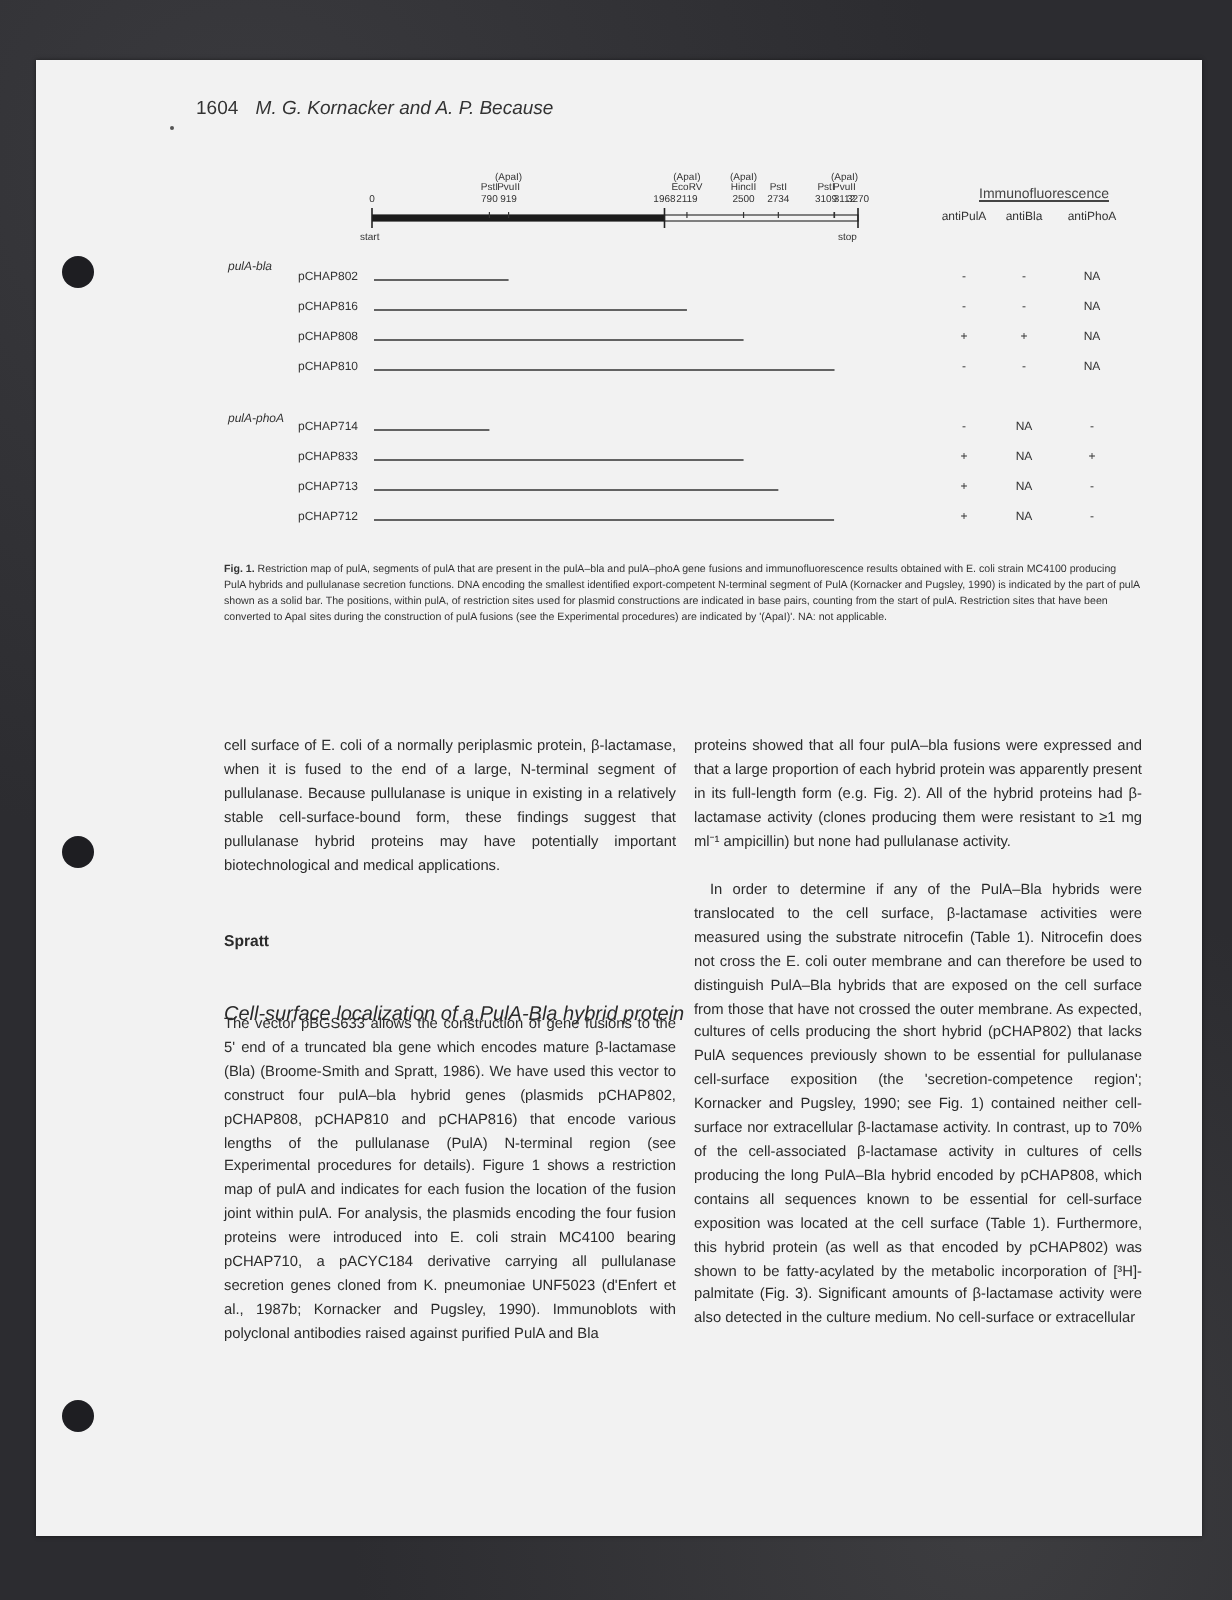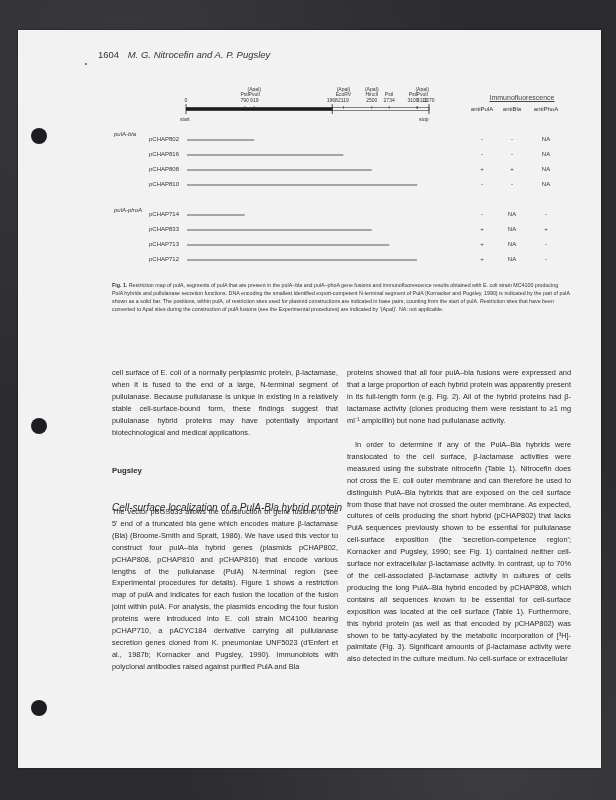--- a/index.html
+++ b/index.html
@@ -59,21 +59,21 @@
 <div class="page"></div>
 
 <div class="hole" style="left:31px; top:128px;"></div>
 <div class="hole" style="left:31px; top:418px;"></div>
 <div class="hole" style="left:31px; top:700px;"></div>
 
 <div class="speck"></div>
 
 <div class="running-head">
   <span class="pg">1604</span>
-  <span class="authors">M. G. Nitrocefin and A. P. Pugsley</span>
+  <span class="authors">M. G. Kornacker and A. P. Because</span>
 </div>
 
 <div id="figure">
   <svg id="map-svg">
       <rect x="186" y="107.2" width="146.24587155963303" height="3.6" fill="#1c1c1c"></rect>
       <rect x="332.24587155963303" y="107.5" width="96.75412844036697" height="3" fill="none" stroke="#333" stroke-width="0.6"></rect>
       <line x1="186" y1="104" x2="186" y2="114" stroke="#222" stroke-width="0.8"></line>
       <line x1="429" y1="104" x2="429" y2="114" stroke="#222" stroke-width="0.8"></line>
       <line x1="332.24587155963303" y1="104" x2="332.24587155963303" y2="114" stroke="#222" stroke-width="0.8"></line>
       <line x1="244.70642201834863" y1="106" x2="244.70642201834863" y2="109" stroke="#333" stroke-width="0.6"></line>
@@ -180,18 +180,18 @@
       <div class="cell" style="left: 512px; top: 256px;">NA</div>
       <div class="cell" style="left: 546px; top: 256px;">-</div>
     </div>
 
   <div class="caption">
     <b>Fig. 1.</b><span> Restriction map of pulA, segments of pulA that are present in the pulA–bla and pulA–phoA gene fusions and immunofluorescence results obtained with E. coli strain MC4100 producing PulA hybrids and pullulanase secretion functions. DNA encoding the smallest identified export-competent N-terminal segment of PulA (Kornacker and Pugsley, 1990) is indicated by the part of pulA shown as a solid bar. The positions, within pulA, of restriction sites used for plasmid constructions are indicated in base pairs, counting from the start of pulA. Restriction sites that have been converted to ApaI sites during the construction of pulA fusions (see the Experimental procedures) are indicated by '(ApaI)'. NA: not applicable.</span>
   </div>
 </div>
 
 <div class="col" style="left:112px; top:367px; width:226px;">cell surface of E. coli of a normally periplasmic protein, β-lactamase, when it is fused to the end of a large, N-terminal segment of pullulanase. Because pullulanase is unique in existing in a relatively stable cell-surface-bound form, these findings suggest that pullulanase hybrid proteins may have potentially important biotechnological and medical applications.</div>
-<div class="results-heading">Pugsley</div>
+<div class="results-heading">Spratt</div>
 <div class="subheading">Cell-surface localization of a PulA-Bla hybrid protein</div>
 <div class="col" style="left:112px; top:506px; width:226px;">The vector pBGS633 allows the construction of gene fusions to the 5' end of a truncated bla gene which encodes mature β-lactamase (Bla) (Broome-Smith and Spratt, 1986). We have used this vector to construct four pulA–bla hybrid genes (plasmids pCHAP802, pCHAP808, pCHAP810 and pCHAP816) that encode various lengths of the pullulanase (PulA) N-terminal region (see Experimental procedures for details). Figure 1 shows a restriction map of pulA and indicates for each fusion the location of the fusion joint within pulA. For analysis, the plasmids encoding the four fusion proteins were introduced into E. coli strain MC4100 bearing pCHAP710, a pACYC184 derivative carrying all pullulanase secretion genes cloned from K. pneumoniae UNF5023 (d'Enfert et al., 1987b; Kornacker and Pugsley, 1990). Immunoblots with polyclonal antibodies raised against purified PulA and Bla</div>
 
 <div class="col" style="left:347px; top:367px; width:224px;">proteins showed that all four pulA–bla fusions were expressed and that a large proportion of each hybrid protein was apparently present in its full-length form (e.g. Fig. 2). All of the hybrid proteins had β-lactamase activity (clones producing them were resistant to ≥1 mg ml⁻¹ ampicillin) but none had pullulanase activity.</div>
 <div class="col" style="left:347px; top:439px; width:224px; text-indent:8px;">In order to determine if any of the PulA–Bla hybrids were translocated to the cell surface, β-lactamase activities were measured using the substrate nitrocefin (Table 1). Nitrocefin does not cross the E. coli outer membrane and can therefore be used to distinguish PulA–Bla hybrids that are exposed on the cell surface from those that have not crossed the outer membrane. As expected, cultures of cells producing the short hybrid (pCHAP802) that lacks PulA sequences previously shown to be essential for pullulanase cell-surface exposition (the 'secretion-competence region'; Kornacker and Pugsley, 1990; see Fig. 1) contained neither cell-surface nor extracellular β-lactamase activity. In contrast, up to 70% of the cell-associated β-lactamase activity in cultures of cells producing the long PulA–Bla hybrid encoded by pCHAP808, which contains all sequences known to be essential for cell-surface exposition was located at the cell surface (Table 1). Furthermore, this hybrid protein (as well as that encoded by pCHAP802) was shown to be fatty-acylated by the metabolic incorporation of [³H]-palmitate (Fig. 3). Significant amounts of β-lactamase activity were also detected in the culture medium. No cell-surface or extracellular</div>
 
 </body></html>

